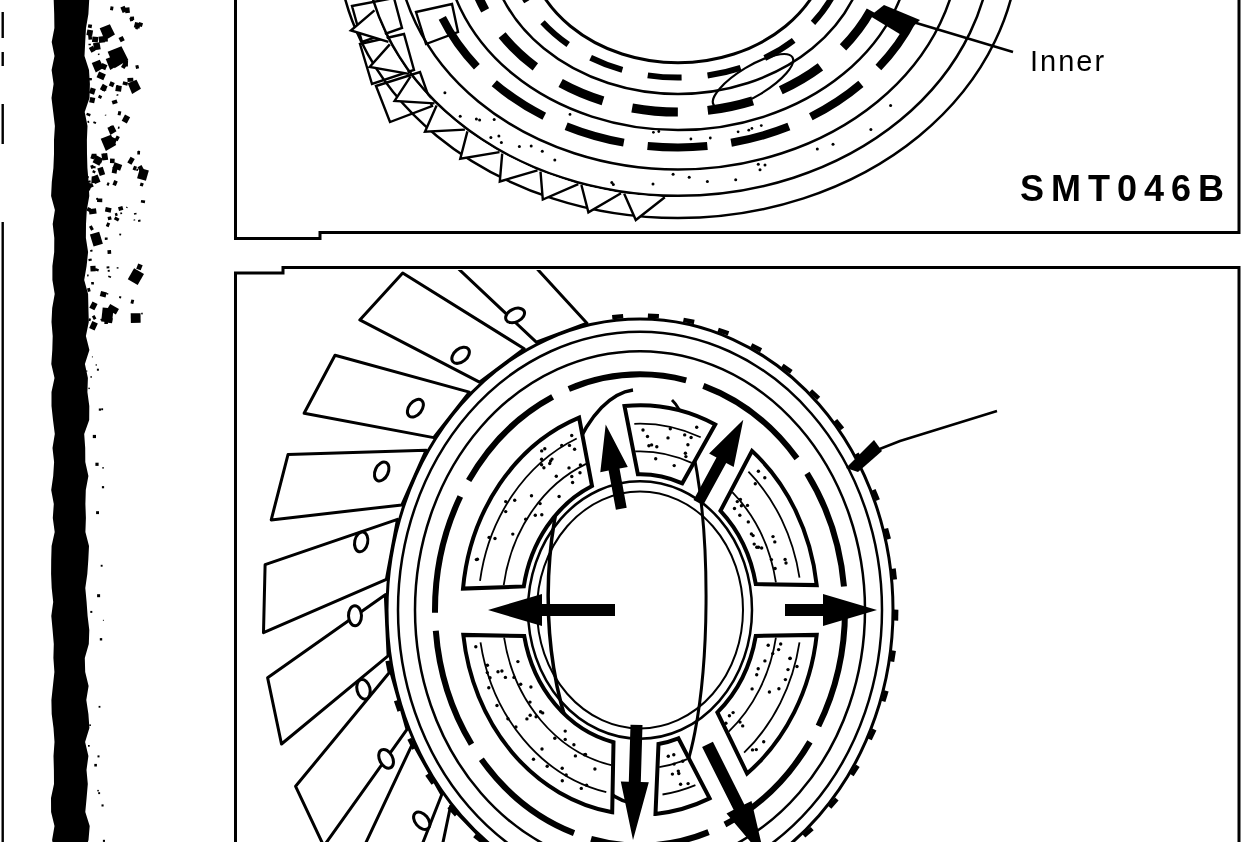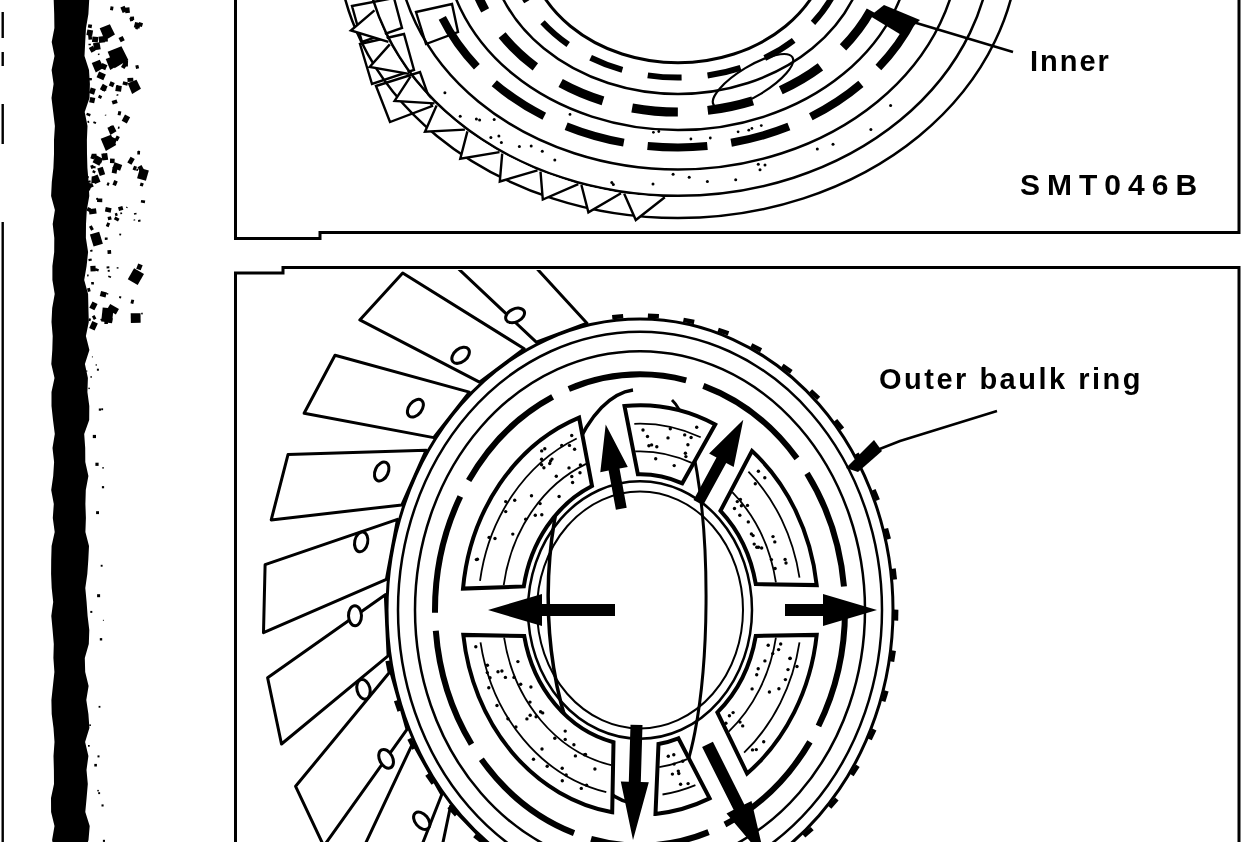--- a/index.html
+++ b/index.html
@@ -1,23 +1,23 @@
 <!DOCTYPE html>
 <html><head>
 <meta charset="utf-8">
 <style>
   html,body{margin:0;padding:0;background:#888;}
   .page{position:relative;width:1257px;height:842px;background:#fff;overflow:hidden;margin:0 auto;}
   svg.art{position:absolute;left:0;top:0;width:1257px;height:842px;display:block;}
-  .callout{position:absolute;font-family:"Liberation Sans",sans-serif;font-weight:700;color:#000;
+  .callout{position:absolute;font-family:"Liberation Sans",sans-serif;font-weight:400;color:#000;
            font-size:29px;letter-spacing:2px;line-height:47px;white-space:nowrap;}
   .callout .line{display:block;}
   .outer-callout{letter-spacing:2.5px;}
   .figure-code{position:absolute;font-family:"Liberation Sans",sans-serif;font-weight:700;color:#000;
-           font-size:30px;letter-spacing:7px;white-space:nowrap;}
+           font-size:36px;letter-spacing:7px;white-space:nowrap;}
 </style>
 </head>
 <body>
 
 <div class="page">
 
   <svg class="art" viewBox="0 0 1257 842">
     <defs>
       <clipPath id="clipTop">
           <rect x="237" y="0" width="1000" height="230"></rect>
@@ -523,14 +523,13 @@
     <g>
       <path d="M997,411 L900,441 L872,452" fill="none" stroke="#000" stroke-width="2.5"></path>
       <polygon points="846,468 874,440 882,451 858,472" fill="#000"></polygon>
     </g>
   </svg>
 
   <div class="callout" style="left:1030px;top:38px;">
     <span class="line">Inner</span>
   </div>
   <div class="figure-code" style="left:1020px;top:168px;">SMT046B</div>
-  <div class="callout outer-callout" style="left:879px;top:356px;">Outer baulk ring</div>
 </div>
 
 </body></html>

